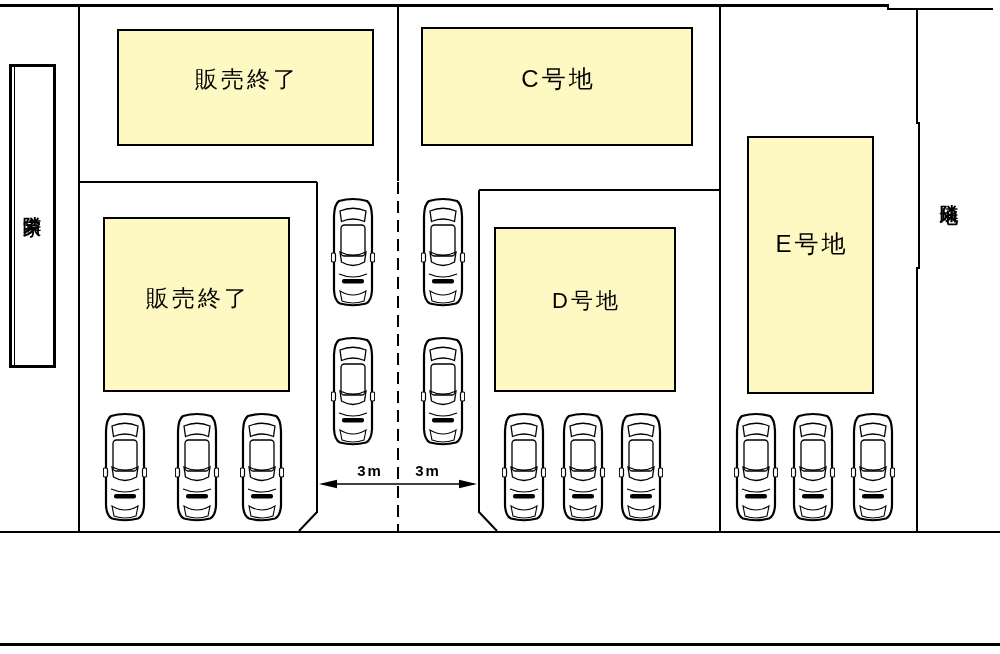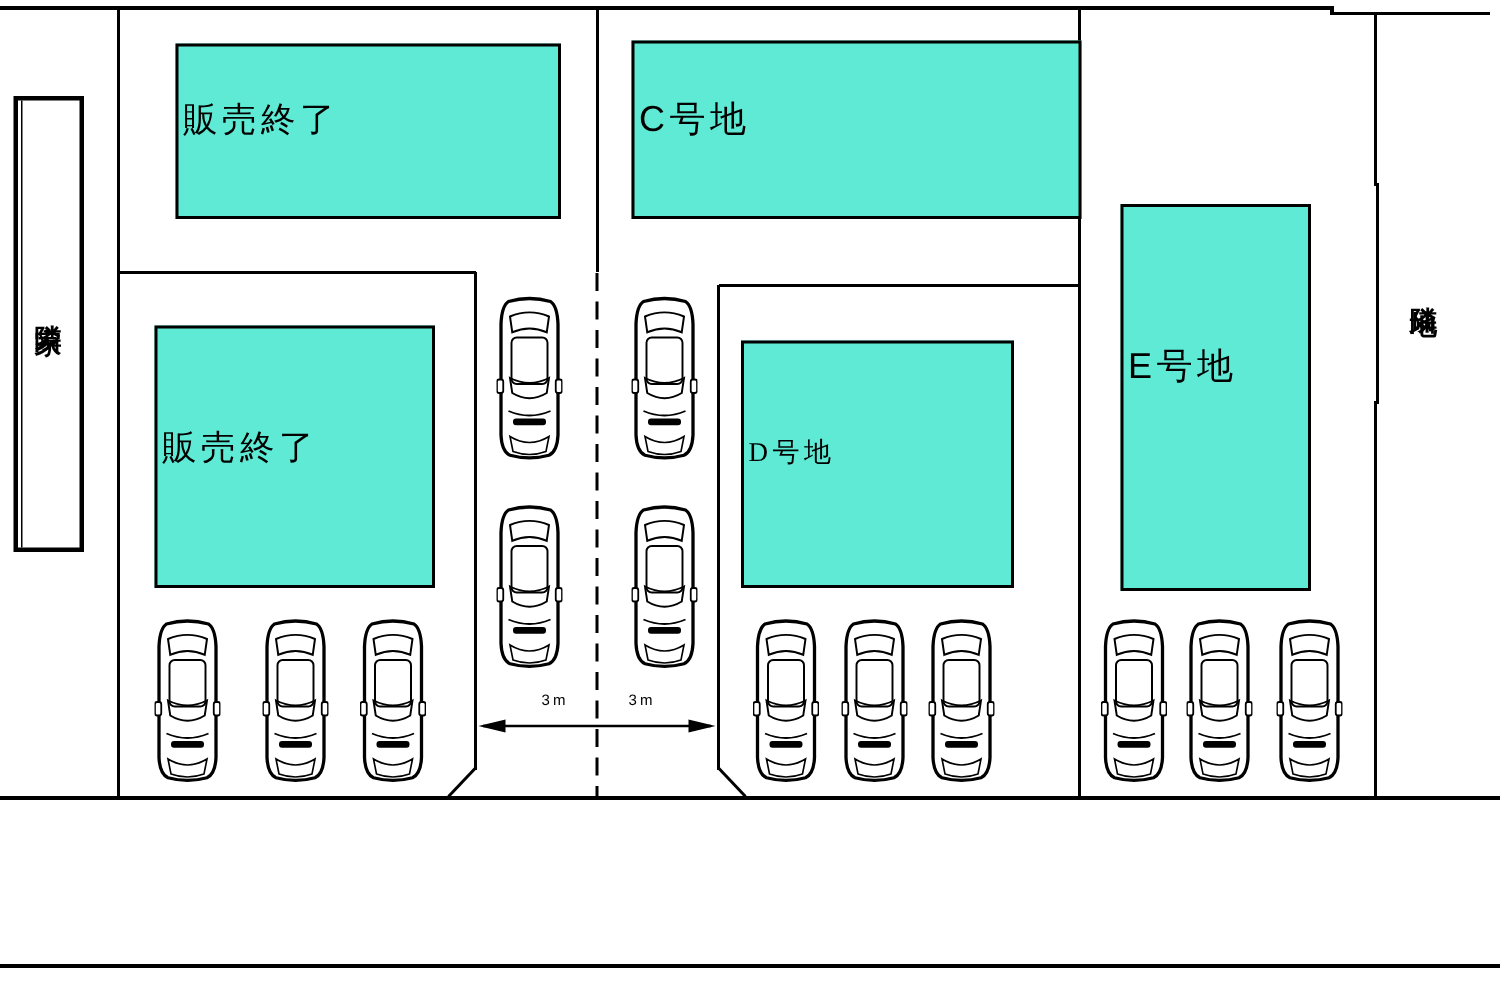--- a/index.html
+++ b/index.html
@@ -9,30 +9,30 @@
     background:#ffffff;
     font-family:"Liberation Sans","DejaVu Sans",sans-serif;
     color:#000;
     overflow:hidden;
   }
   .plan svg{position:absolute;left:0;top:0;}
   .lot-box{
     position:absolute;
     box-sizing:border-box;
     border:2px solid #000;
-    display:flex;align-items:center;justify-content:flex-start;
-    background:#5eead4;
+    display:flex;align-items:center;justify-content:center;
+    background:#fef9c3;
     letter-spacing:3px;
     text-indent:3px;
     white-space:nowrap;
   }
   .box-sold-top   {left:117px;top:29px;width:257px;height:117px;font-size:23px;padding-bottom:16px;}
-  .box-c          {left:421px;top:27px;width:300px;height:119px;font-size:24px;padding-bottom:16px;}
+  .box-c          {left:421px;top:27px;width:272px;height:119px;font-size:24px;padding-bottom:16px;}
   .box-sold-bottom{left:103px;top:217px;width:187px;height:175px;font-size:23px;padding-bottom:12px;}
-  .box-d          {left:494px;top:227px;width:182px;height:165px;font-size:18px;padding-bottom:18px;font-family:Liberation Serif, serif;}
+  .box-d          {left:494px;top:227px;width:182px;height:165px;font-size:22px;padding-bottom:18px;}
   .box-e          {left:747px;top:136px;width:127px;height:258px;font-size:24px;padding-bottom:42px;}
   .neighbor-strip{
     position:absolute;left:9px;top:64px;width:47px;height:304px;
     box-sizing:border-box;border:3px solid #000;background:#fff;
   }
   .neighbor-strip .inner-line{
     position:absolute;left:2px;top:0;bottom:0;width:1px;background:#000;
   }
   .vtext{
     position:absolute;
@@ -40,21 +40,21 @@
     text-orientation:upright;
     font-size:18px;
     letter-spacing:3px;
     line-height:1;
     font-weight:bold;
   }
   .vtext-left {left:23px;top:201px;}
   .vtext-right{left:940px;top:189px;}
   .dim-label{
     position:absolute;top:462px;width:60px;
-    text-align:center;font-size:10px;font-weight:normal;letter-spacing:2px;
+    text-align:center;font-size:15px;font-weight:bold;letter-spacing:2px;
   }
   .dim-left {left:340px;}
   .dim-right{left:398px;}
   .road-area{position:absolute;left:0;top:534px;width:1000px;height:108px;background:#fff;}
 </style>
 </head>
 <body>
 
 <div class="plan">
 

